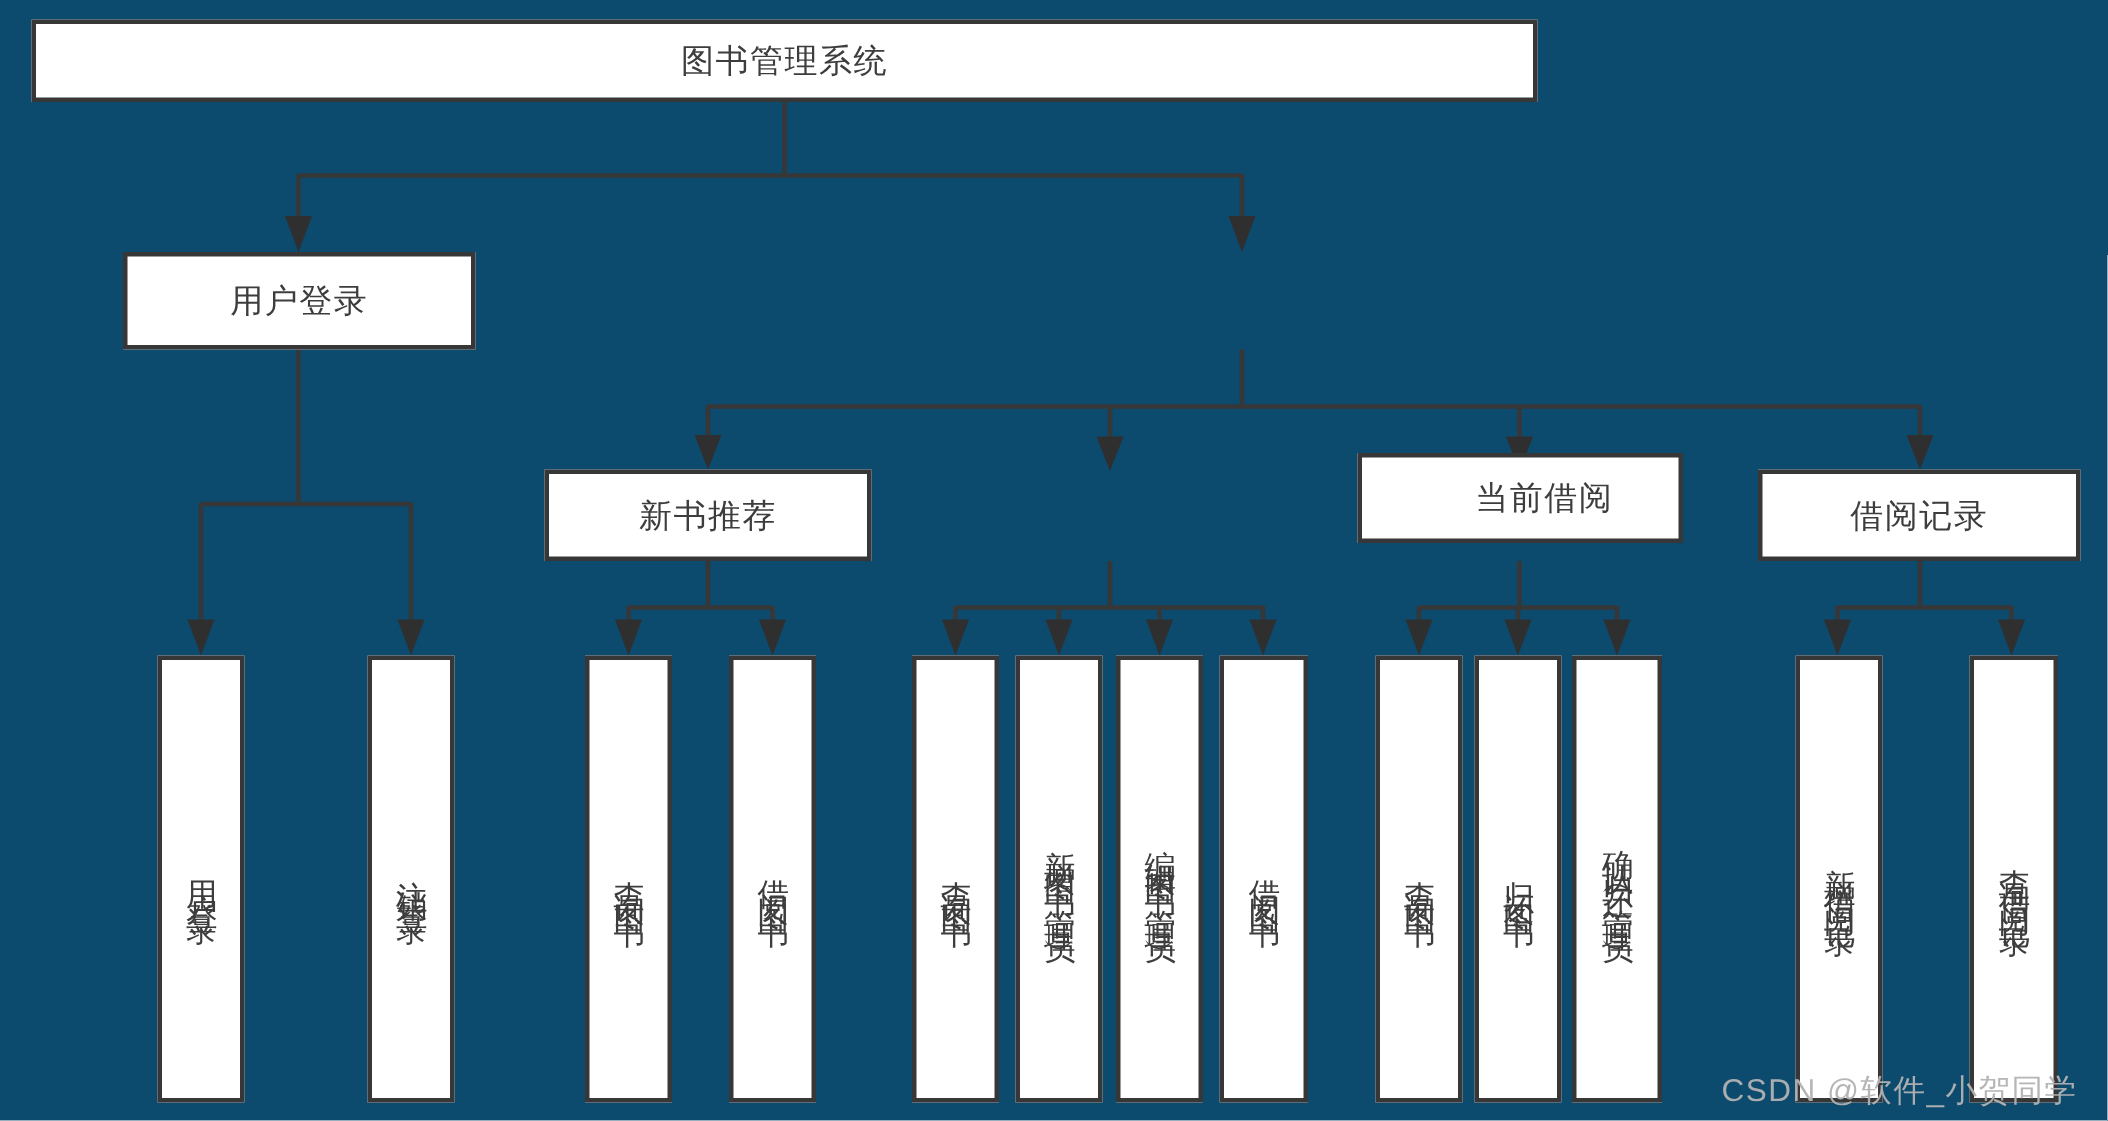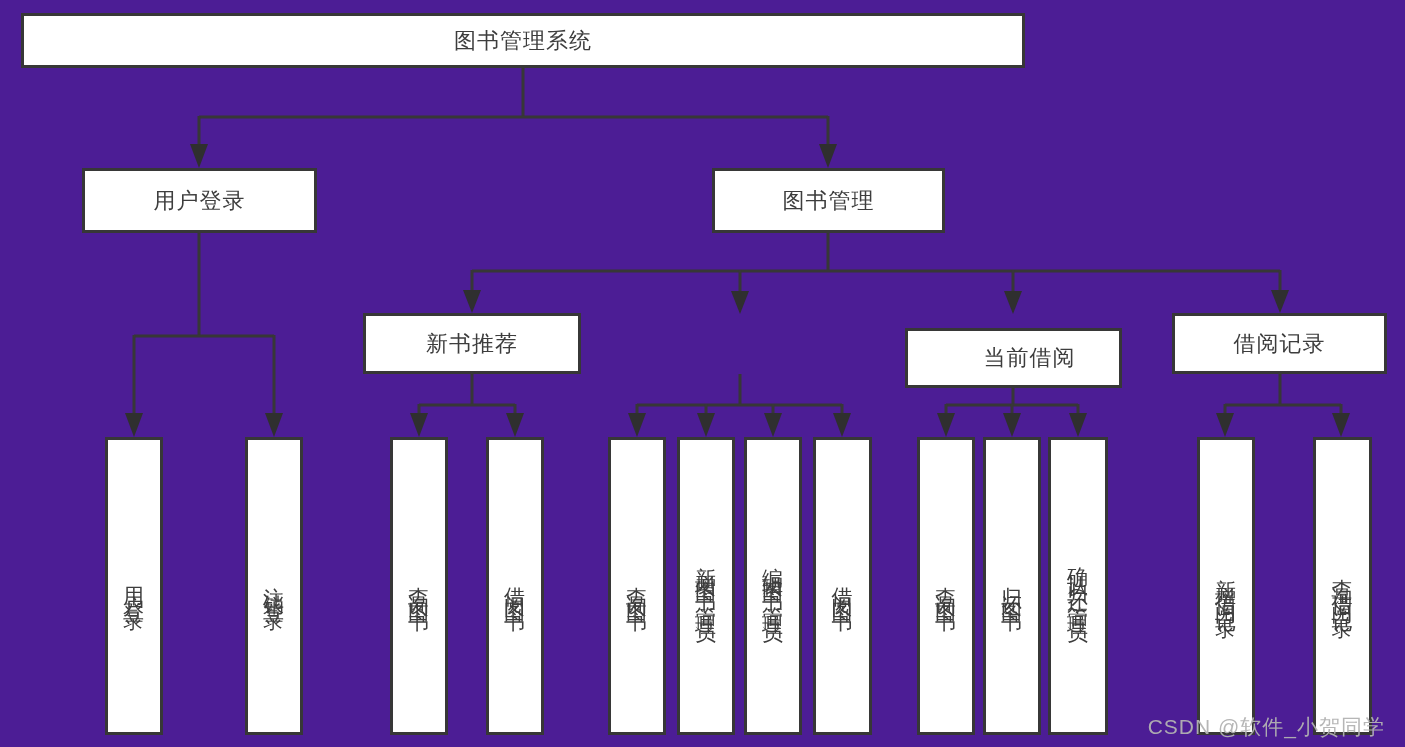--- a/index.html
+++ b/index.html
@@ -5,21 +5,21 @@
   html, body {
     margin: 0;
     padding: 0;
     background: #ffffff;
     font-family: "Liberation Sans", "DejaVu Sans", sans-serif;
   }
   .canvas {
     position: relative;
     width: 1405px;
     height: 747px;
-    background: #4c1d95;
+    background: #0c4a6e;
     overflow: hidden;
   }
   .edges {
     position: absolute;
     left: 0;
     top: 0;
     width: 1405px;
     height: 747px;
     z-index: 1;
   }
@@ -134,28 +134,25 @@
     </g>
   </svg>
 
   <div class="node hnode" style="left:21px; top:13px; width:1004px; height:55px;">
     <span>图书管理系统</span>
   </div>
 
   <div class="node hnode" style="left:82px; top:168px; width:235px; height:65px;">
     <span>用户登录</span>
   </div>
-  <div class="node hnode" style="left:712px; top:168px; width:233px; height:65px;">
-    <span>图书管理</span>
-  </div>
 
   <div class="node hnode" style="left:363px; top:313px; width:218px; height:61px;text-align:center;">
     <span>新书推荐</span>
   </div>
-  <div class="node hnode" style="left:905px; top:328px; width:217px; height:60px;padding-left:32px;">
+  <div class="node hnode" style="left:905px; top:302px; width:217px; height:60px;padding-left:32px;">
     <span>当前借阅</span>
   </div>
   <div class="node hnode" style="left:1172px; top:313px; width:215px; height:61px;">
     <span>借阅记录</span>
   </div>
 
   <div class="node leaf" style="left:105px; width:58px;">
     <span class="vtext">用户登录</span>
   </div>
   <div class="node leaf" style="left:245px; width:58px;">

